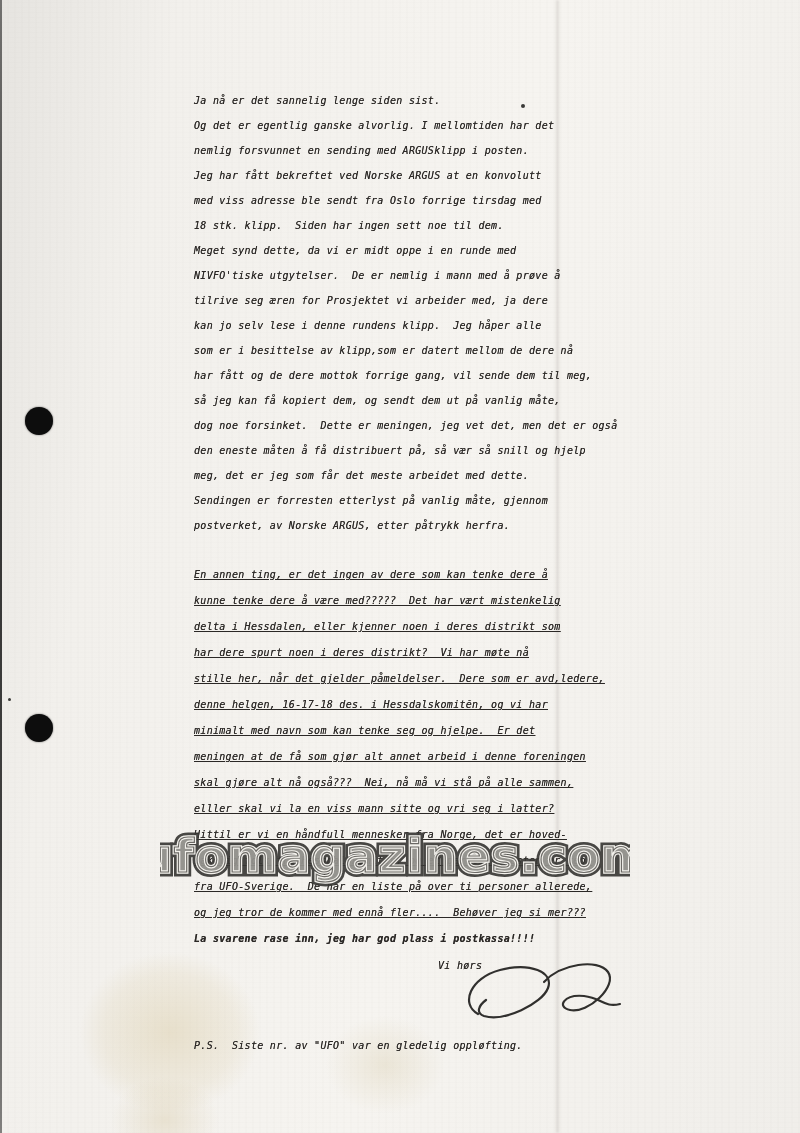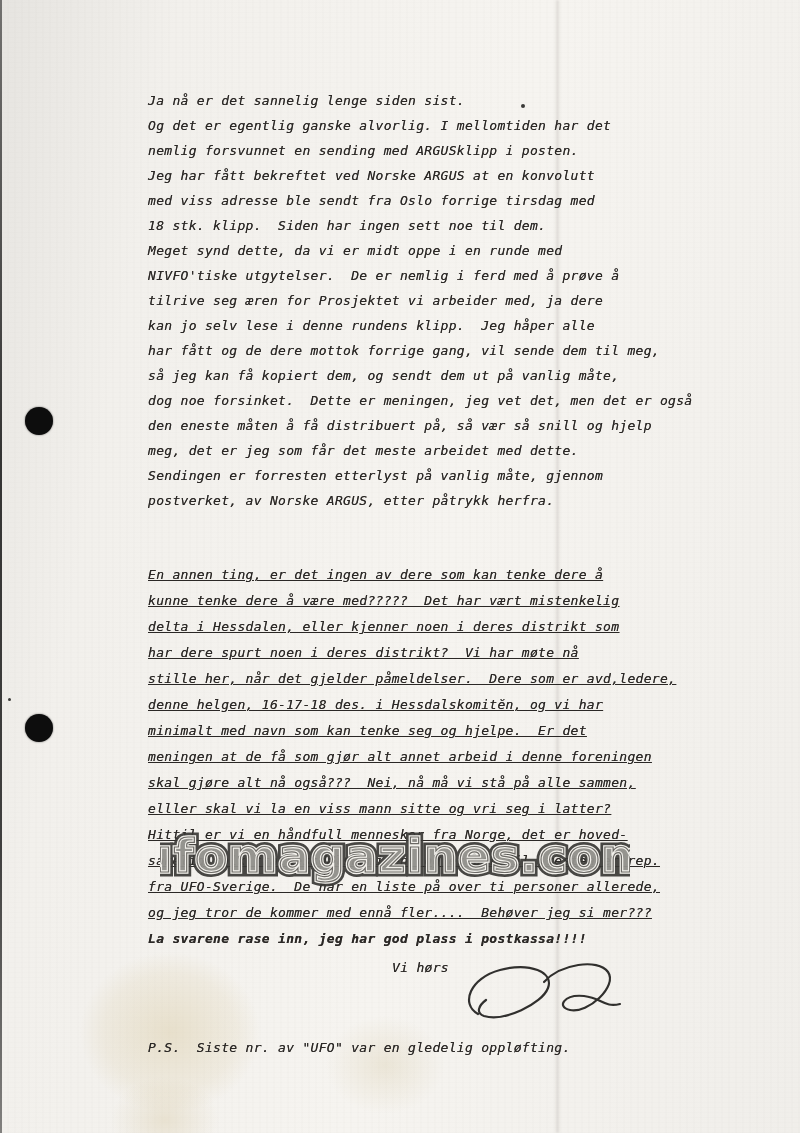--- a/index.html
+++ b/index.html
@@ -31,22 +31,22 @@
   .hole.h2{left:25px;top:714px;}
   .speck{position:absolute;background:#3a3a38;border-radius:50%;}
   .stain{position:absolute;pointer-events:none;}
   .stain.s1{left:50px;top:925px;width:240px;height:215px;
     background:radial-gradient(closest-side, rgba(214,198,156,0.42), rgba(214,198,156,0.18) 55%, rgba(214,198,156,0) 75%);}
   .stain.s2{left:300px;top:995px;width:170px;height:140px;
     background:radial-gradient(closest-side, rgba(210,196,158,0.30), rgba(210,196,158,0) 70%);}
   .stain.s3{left:90px;top:1060px;width:150px;height:120px;
     background:radial-gradient(closest-side, rgba(206,188,142,0.30), rgba(206,188,142,0) 72%);}
 
-  .letter-text{position:absolute;color:#2b2826;font-size:13px;font-style:italic;
-    letter-spacing:.3px;text-shadow:0 0 .4px rgba(43,40,38,.8);}
+  .letter-text{position:absolute;color:#2b2826;font-size:10px;font-style:italic;
+    letter-spacing:.3px;text-shadow:0 0 .4px rgba(43,40,38,.8);margin-left:46px;}
   .para{position:absolute;left:148px;}
   .para .ln{white-space:pre;}
   #para1{top:88px;}  #para1 .ln{line-height:25px;height:25px;}
   #para2{top:562px;text-decoration:underline;} #para2 .ln{line-height:26px;height:26px;}
   #para3{top:926px;font-weight:bold;} #para3 .ln{line-height:26px;height:26px;}
   .signoff{position:absolute;left:392px;top:960px;white-space:pre;}
   .ps{position:absolute;left:148px;top:1040px;white-space:pre;}
 
   .signature{position:absolute;left:452px;top:948px;width:185px;height:92px;}
   .watermark{position:absolute;left:160px;top:820px;width:470px;height:74px;pointer-events:none;}
@@ -74,23 +74,24 @@
   <div class="stain s3"></div>
 
   <div id="para1" class="para letter-text">
     <div class="ln">Ja nå er det sannelig lenge siden sist.</div>
     <div class="ln">Og det er egentlig ganske alvorlig. I mellomtiden har det</div>
     <div class="ln">nemlig forsvunnet en sending med ARGUSklipp i posten.</div>
     <div class="ln">Jeg har fått bekreftet ved Norske ARGUS at en konvolutt</div>
     <div class="ln">med viss adresse ble sendt fra Oslo forrige tirsdag med</div>
     <div class="ln">18 stk. klipp.  Siden har ingen sett noe til dem.</div>
     <div class="ln">Meget synd dette, da vi er midt oppe i en runde med</div>
-    <div class="ln">NIVFO'tiske utgytelser.  De er nemlig i ferd med å prøve å</div>
+    <div class="ln">NIVFO'tiske utgytelser.  De er nemlig i mann med å prøve å</div>
     <div class="ln">tilrive seg æren for Prosjektet vi arbeider med, ja dere</div>
     <div class="ln">kan jo selv lese i denne rundens klipp.  Jeg håper alle</div>
+    <div class="ln">som er i besittelse av klipp,som er datert mellom de dere nå</div>
     <div class="ln">har fått og de dere mottok forrige gang, vil sende dem til meg,</div>
     <div class="ln">så jeg kan få kopiert dem, og sendt dem ut på vanlig måte,</div>
     <div class="ln">dog noe forsinket.  Dette er meningen, jeg vet det, men det er også</div>
     <div class="ln">den eneste måten å få distribuert på, så vær så snill og hjelp</div>
     <div class="ln">meg, det er jeg som får det meste arbeidet med dette.</div>
     <div class="ln">Sendingen er forresten etterlyst på vanlig måte, gjennom</div>
     <div class="ln">postverket, av Norske ARGUS, etter påtrykk herfra.</div>
   </div>
 
   <div id="para2" class="para letter-text">

